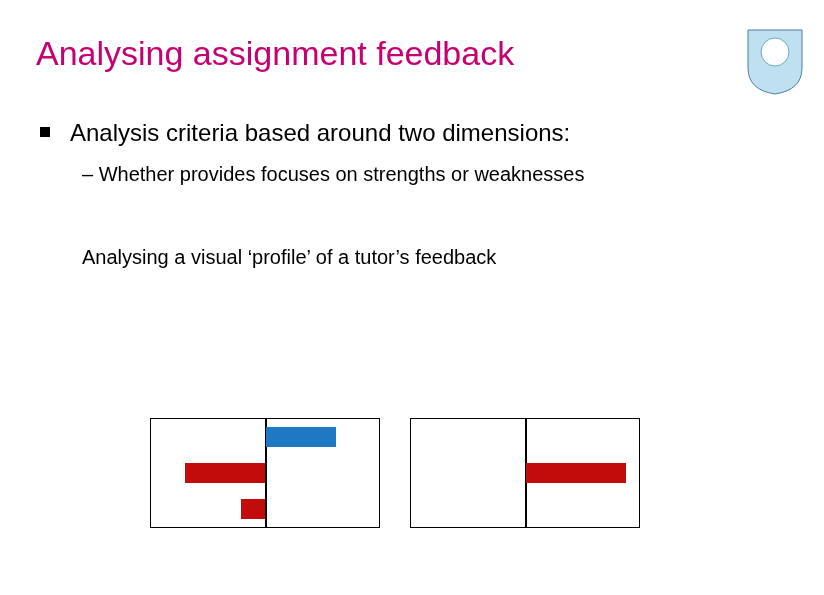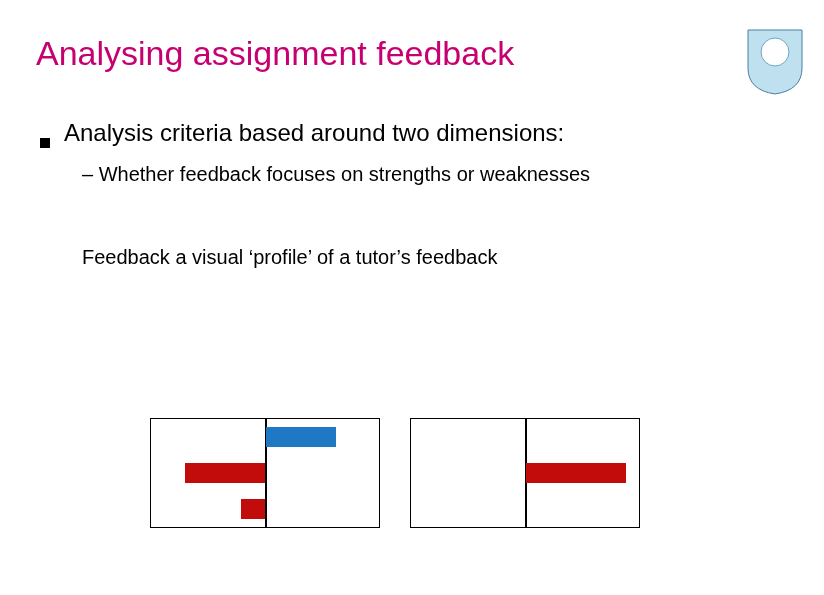--- a/index.html
+++ b/index.html
@@ -35,22 +35,23 @@
   .logo svg { width: 58px; height: 68px; display:block; }
 
   .content {
     position: absolute;
     left: 40px;
     top: 118px;
     width: 740px;
   }
   .l1 {
     display: flex;
-    align-items: flex-end;
+    align-items: flex-start;
     margin-bottom: 14px;
+    gap: 6px;
   }
   .l1 .bullet {
     width: 10px;
     height: 10px;
     background: #000;
     margin-top: 9px;
     margin-right: 14px;
     flex: 0 0 auto;
   }
   .l1 .text {
@@ -121,29 +122,29 @@
   </div>
 
   <div class="content">
 
     <div class="l1">
       <div class="bullet"></div>
       <div class="text">Analysis criteria based around two dimensions:</div>
     </div>
 
     <div class="l2">
-      <div class="text">– Whether feedback focuses on strengths or weaknesses</div>
+      <div class="text">– Whether provides focuses on strengths or weaknesses</div>
     </div>
 
 
     <div class="spacer"></div>
 
 
     <div class="l2-desc">
-      <div class="text">Feedback a visual ‘profile’ of a tutor’s feedback</div>
+      <div class="text">Analysing a visual ‘profile’ of a tutor’s feedback</div>
     </div>
 
   </div>
 
   <div class="charts">
     <div class="chart-box">
       <div class="axis"></div>
     <div class="bar blue" style="top: 8px; width: 70px; left: 115px;"></div>
         <div class="bar red" style="top: 44px; width: 80px; left: 34px;"></div>
         <div class="bar red" style="top: 80px; width: 24px; left: 90px;"></div>

